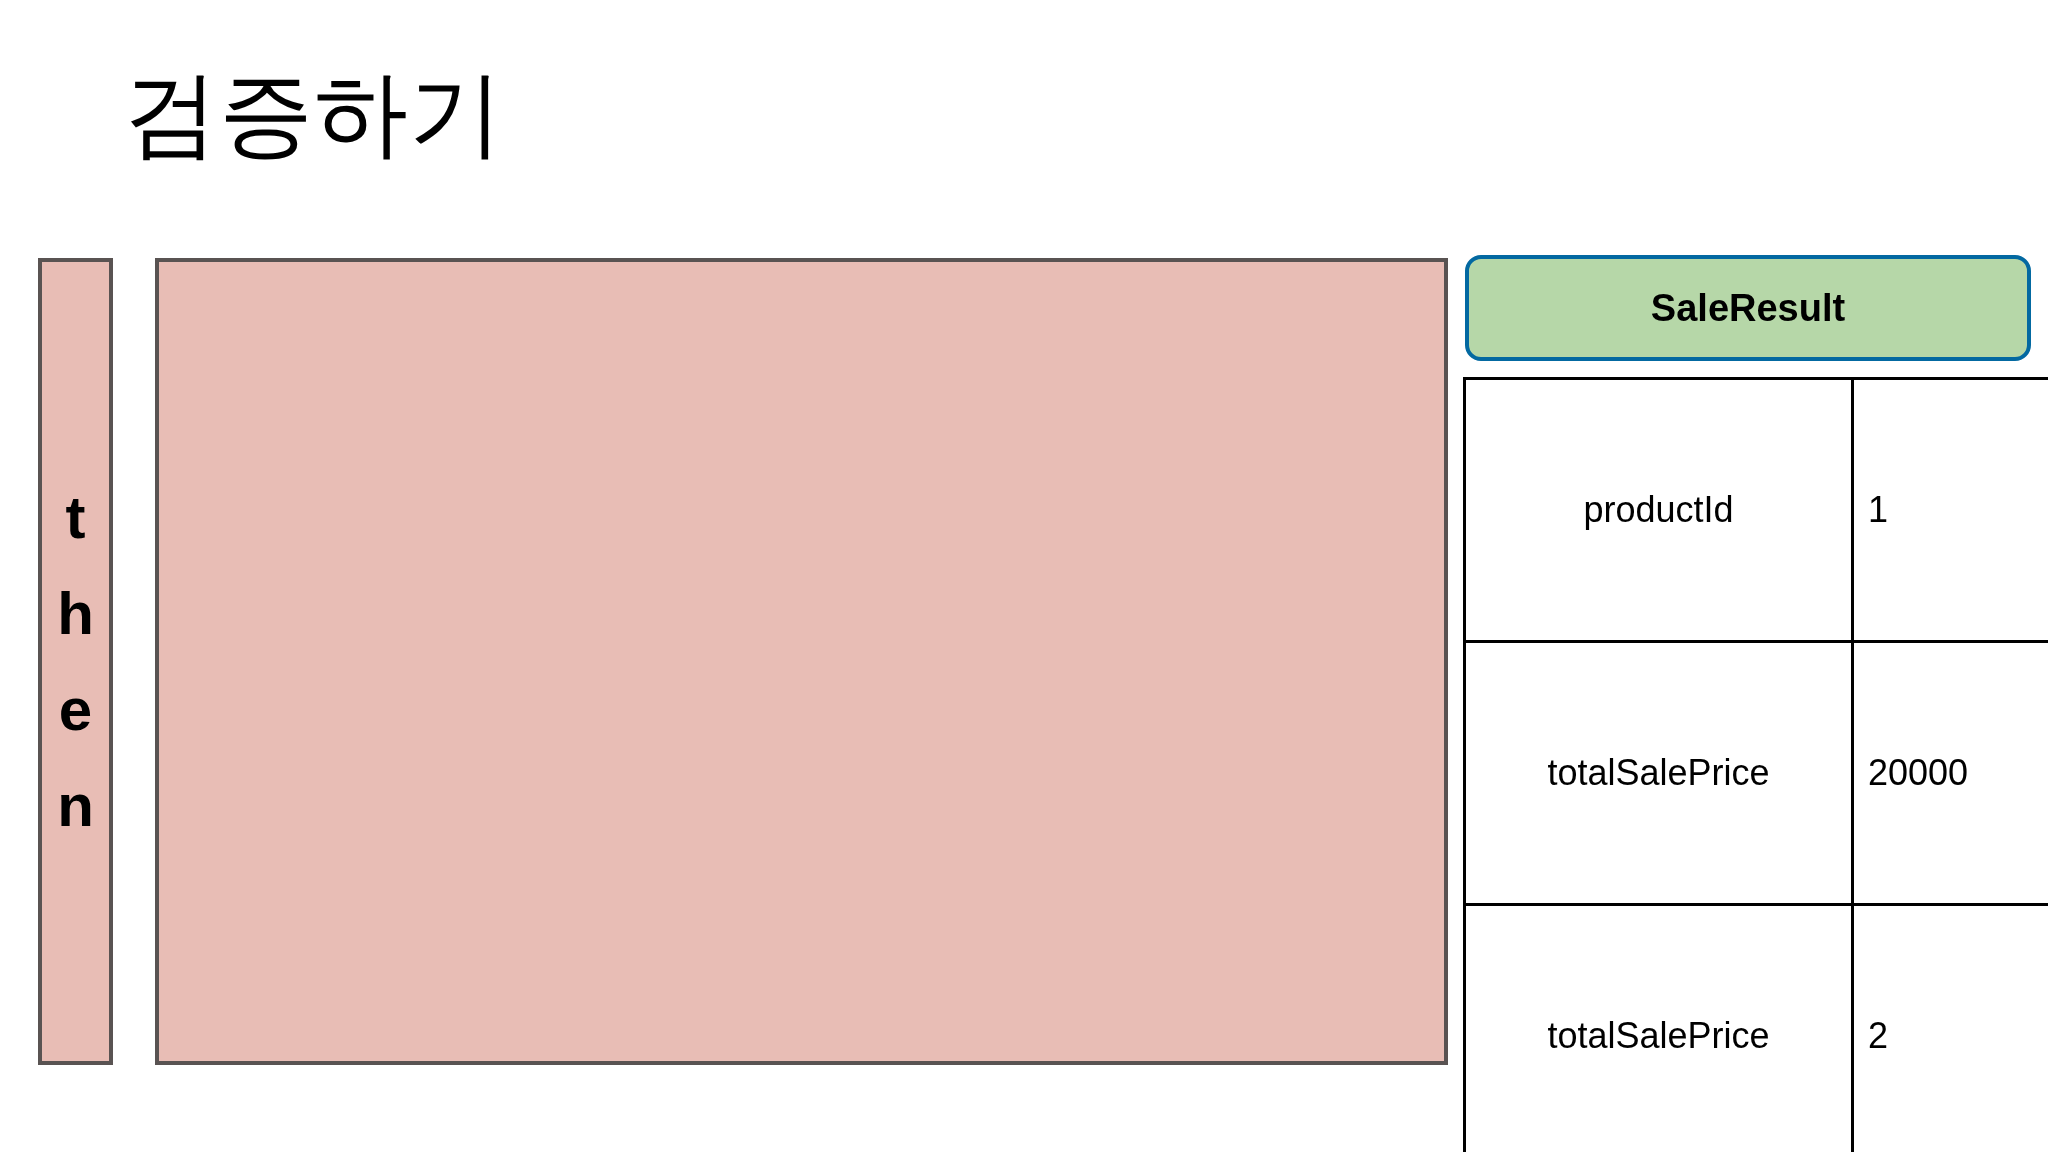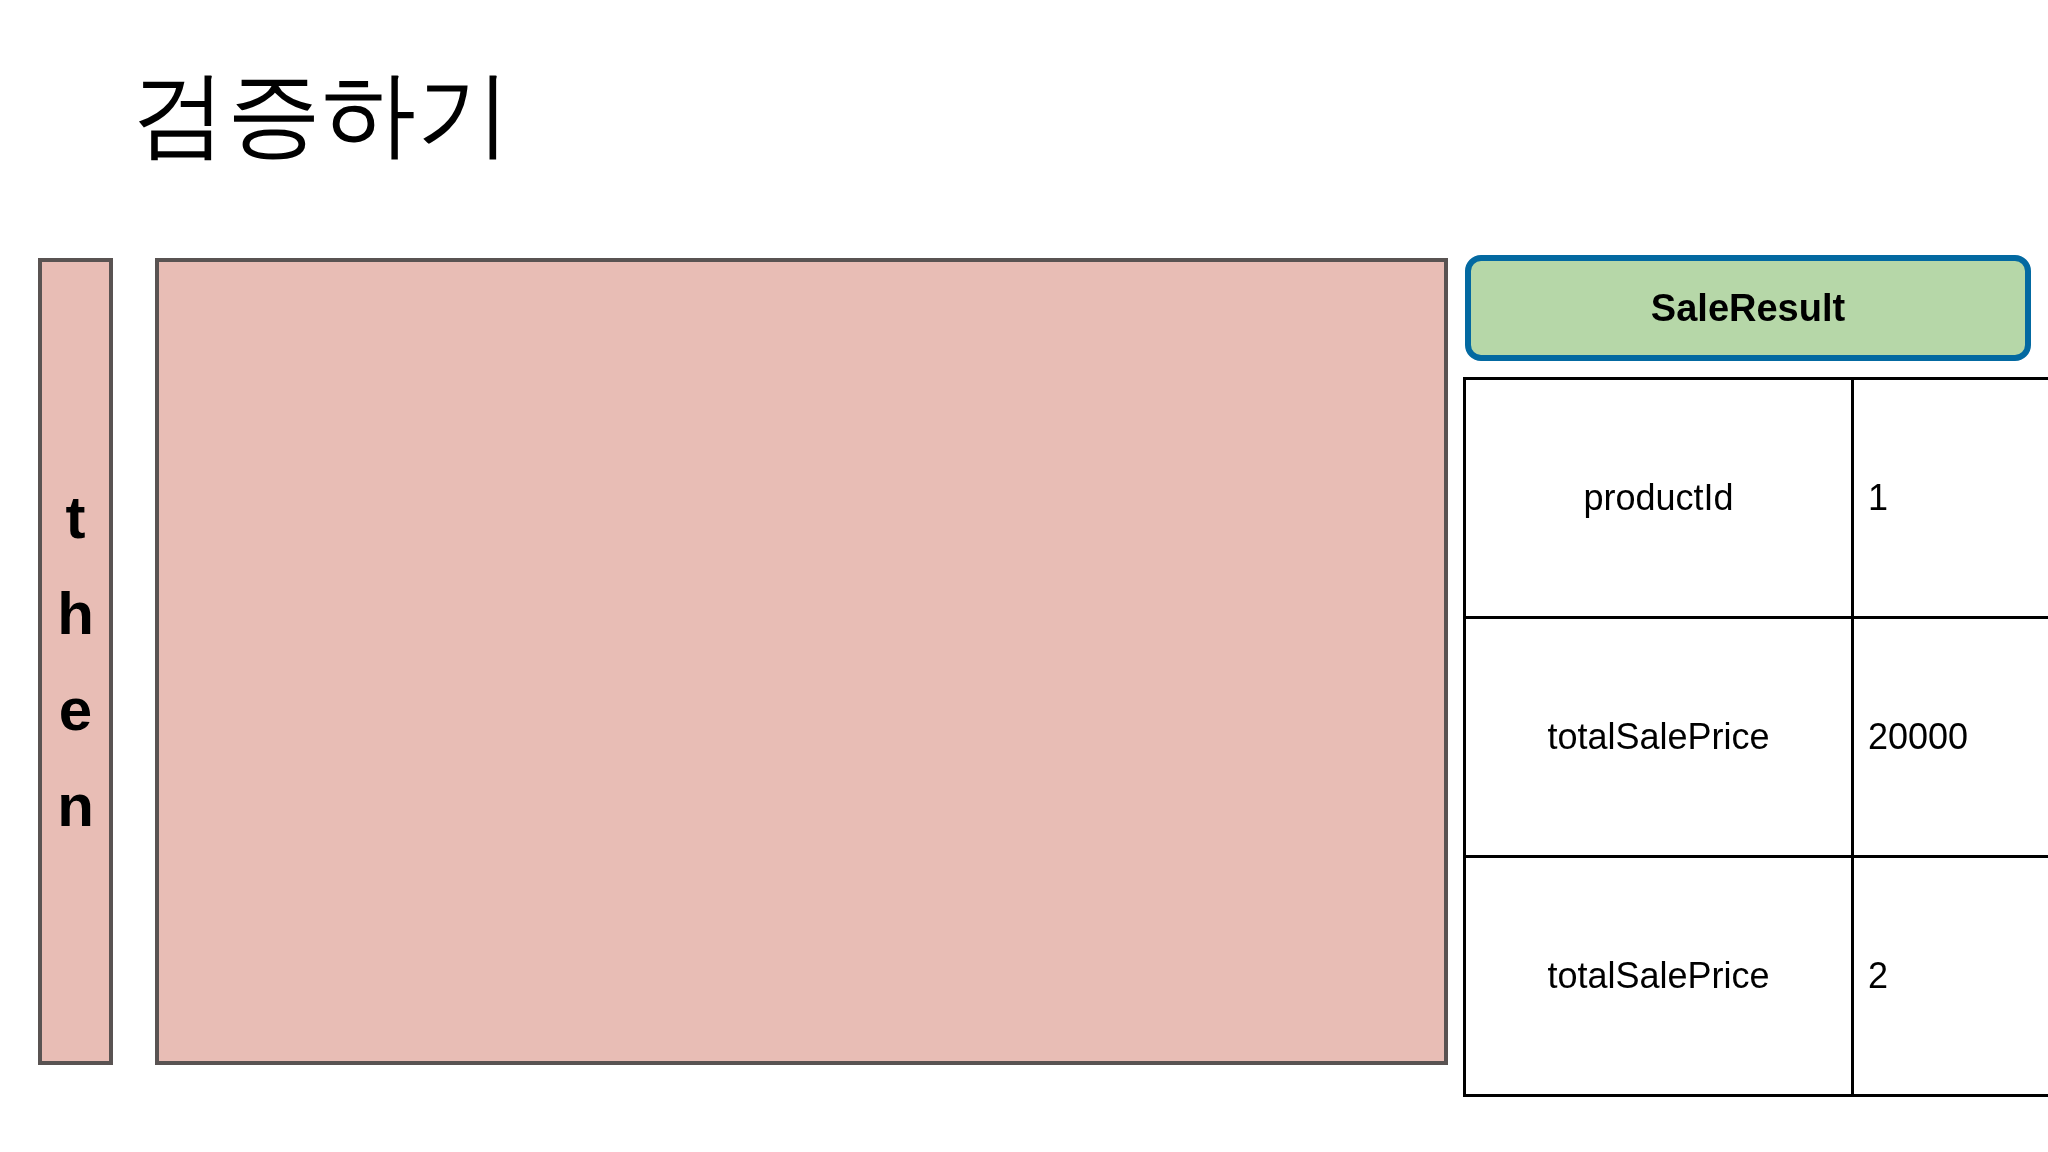--- a/index.html
+++ b/index.html
@@ -12,21 +12,21 @@
     height: 1152px;
     position: relative;
     overflow: hidden;
     font-family: "Liberation Sans", sans-serif;
     -webkit-font-smoothing: antialiased;
   }
 
   
   .slide-title {
     position: absolute;
-    left: 132px;
+    left: 124px;
     top: 58px;
     font-size: 94px;
     font-weight: 400;
     color: #000000;
     letter-spacing: 1px;
     line-height: 1.2;
     white-space: nowrap;
   }
 
   
@@ -84,21 +84,21 @@
 
   
   .class-chip {
     position: absolute;
     left: 1465px;
     top: 255px;
     width: 566px;
     height: 106px;
     box-sizing: border-box;
     background: #B6D7A8;
-    border: 6px solid #0369a1;
+    border: 4px solid #0369a1;
     border-radius: 16px;
     display: flex;
     align-items: center;
     justify-content: center;
   }
   .class-chip .chip-label {
     font-size: 38px;
     font-weight: bold;
     color: #000000;
   }
@@ -110,21 +110,21 @@
     top: 377px;
     width: 561px;
     height: 685px;
     box-sizing: border-box;
     border-collapse: collapse;
     table-layout: fixed;
     background: #ffffff;
   }
   .fields-table td {
     border: 3px solid #000000;
-    padding: 4px 14px;
+    padding: 16px 14px;
     height: 228px;
     font-size: 36px;
     font-weight: 400;
     color: #000000;
     vertical-align: middle;
     background: #ffffff;
     overflow: hidden;
   }
   .fields-table td.col-name {
     width: 357px;

